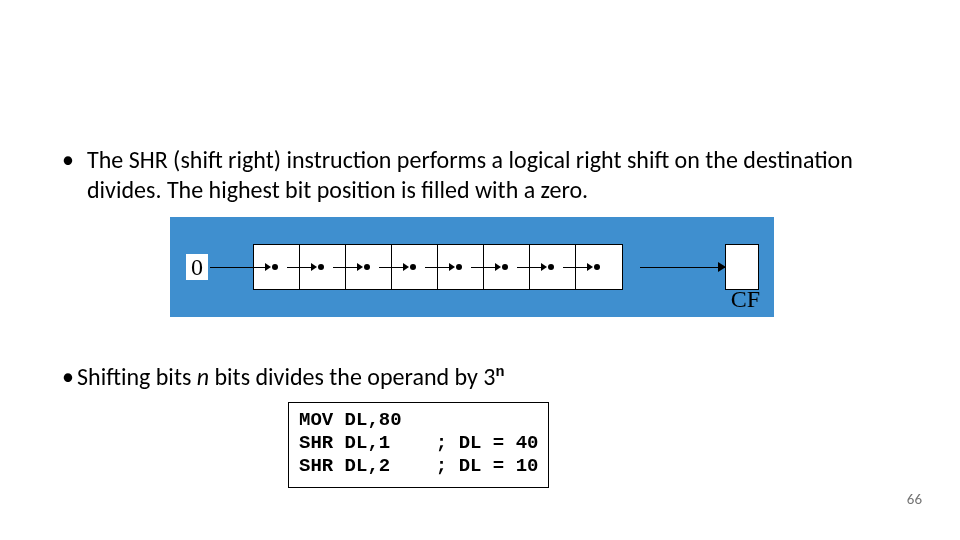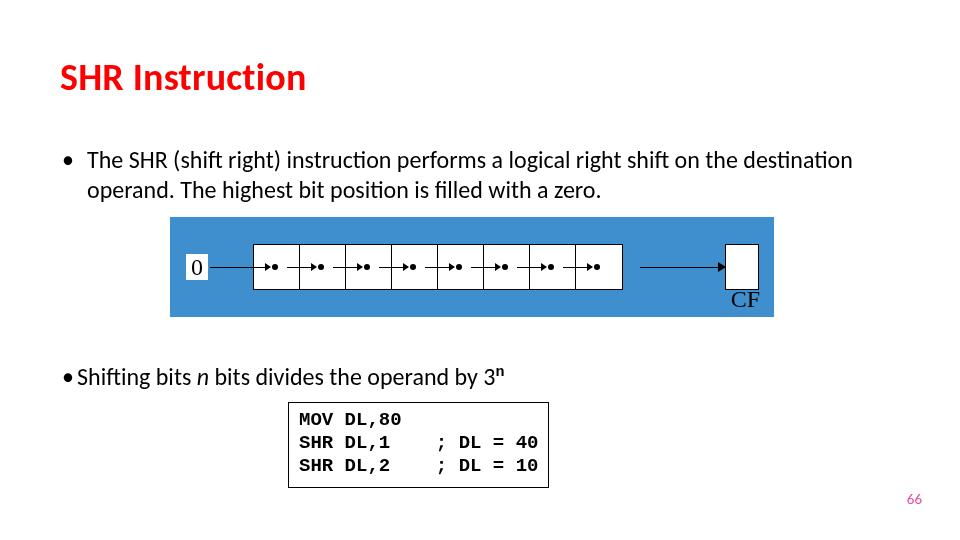--- a/index.html
+++ b/index.html
@@ -185,34 +185,33 @@
     font-size: 19px;
     line-height: 1.22;
     white-space: pre;
     font-weight: bold;
     margin-left: 40px;
   }
   .pagenum {
     position: absolute;
     bottom: 32px;
     right: 38px;
-    color: #ec4899;
+    color: #737373;
     font-size: 15px;
   }
 </style>
 </head>
 <body>
 
 <div class="slide">
 
-  <div class="title">SHR Instruction</div>
 
   <div class="bullet1">
     <span class="dot">•</span>
-    <span class="text">The SHR (shift right) instruction performs a logical right shift on the destination operand. The highest bit position is filled with a zero.</span>
+    <span class="text">The SHR (shift right) instruction performs a logical right shift on the destination divides. The highest bit position is filled with a zero.</span>
   </div>
 
   <div class="diagram-wrap">
     <div class="zero">0</div>
     <div class="first-arrow"></div>
     <div class="bit-row">
       <div class="bit">
           <span class="ahead"></span>
           <span class="dotmark"></span>
         </div>

